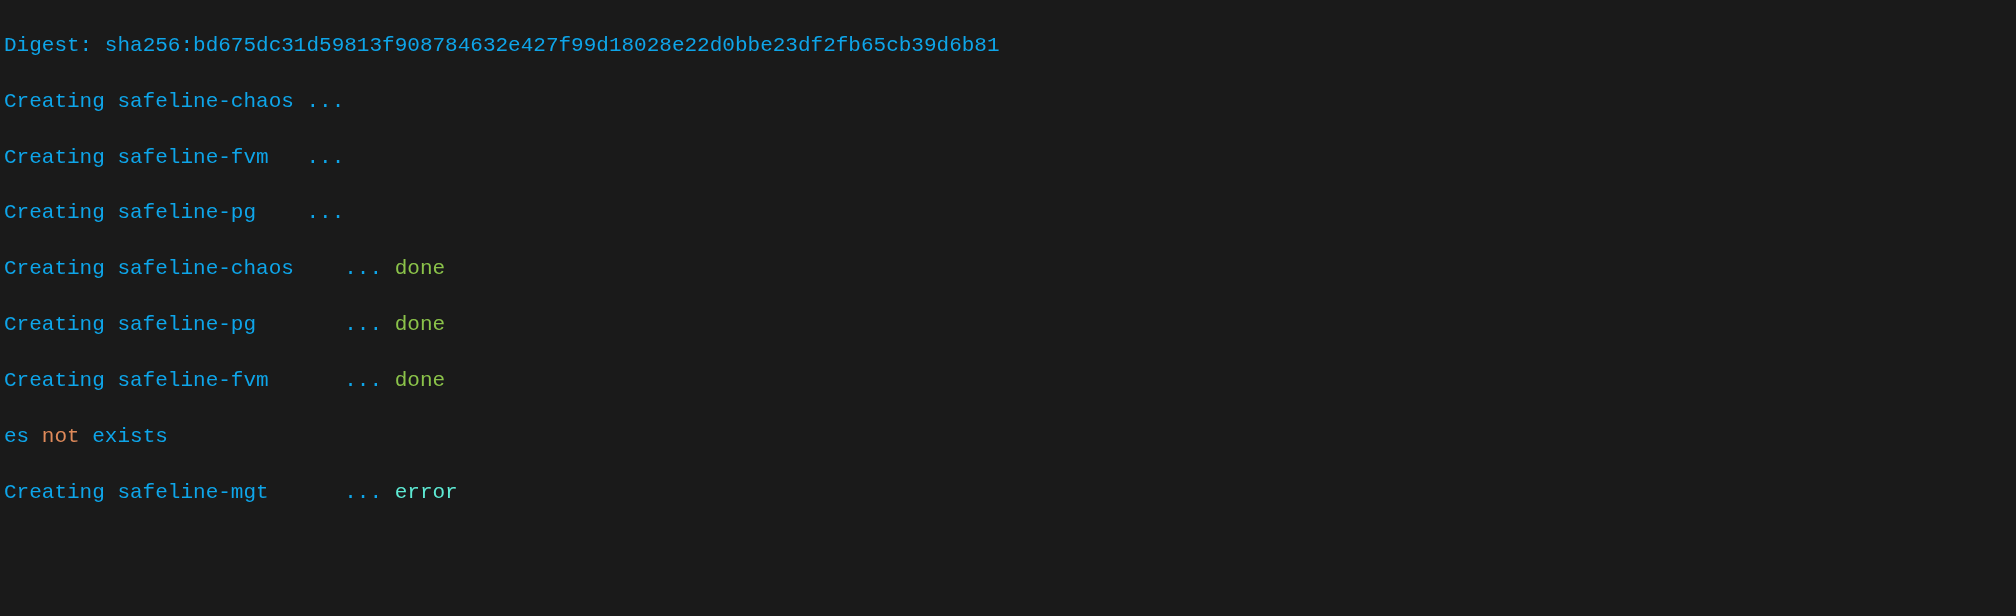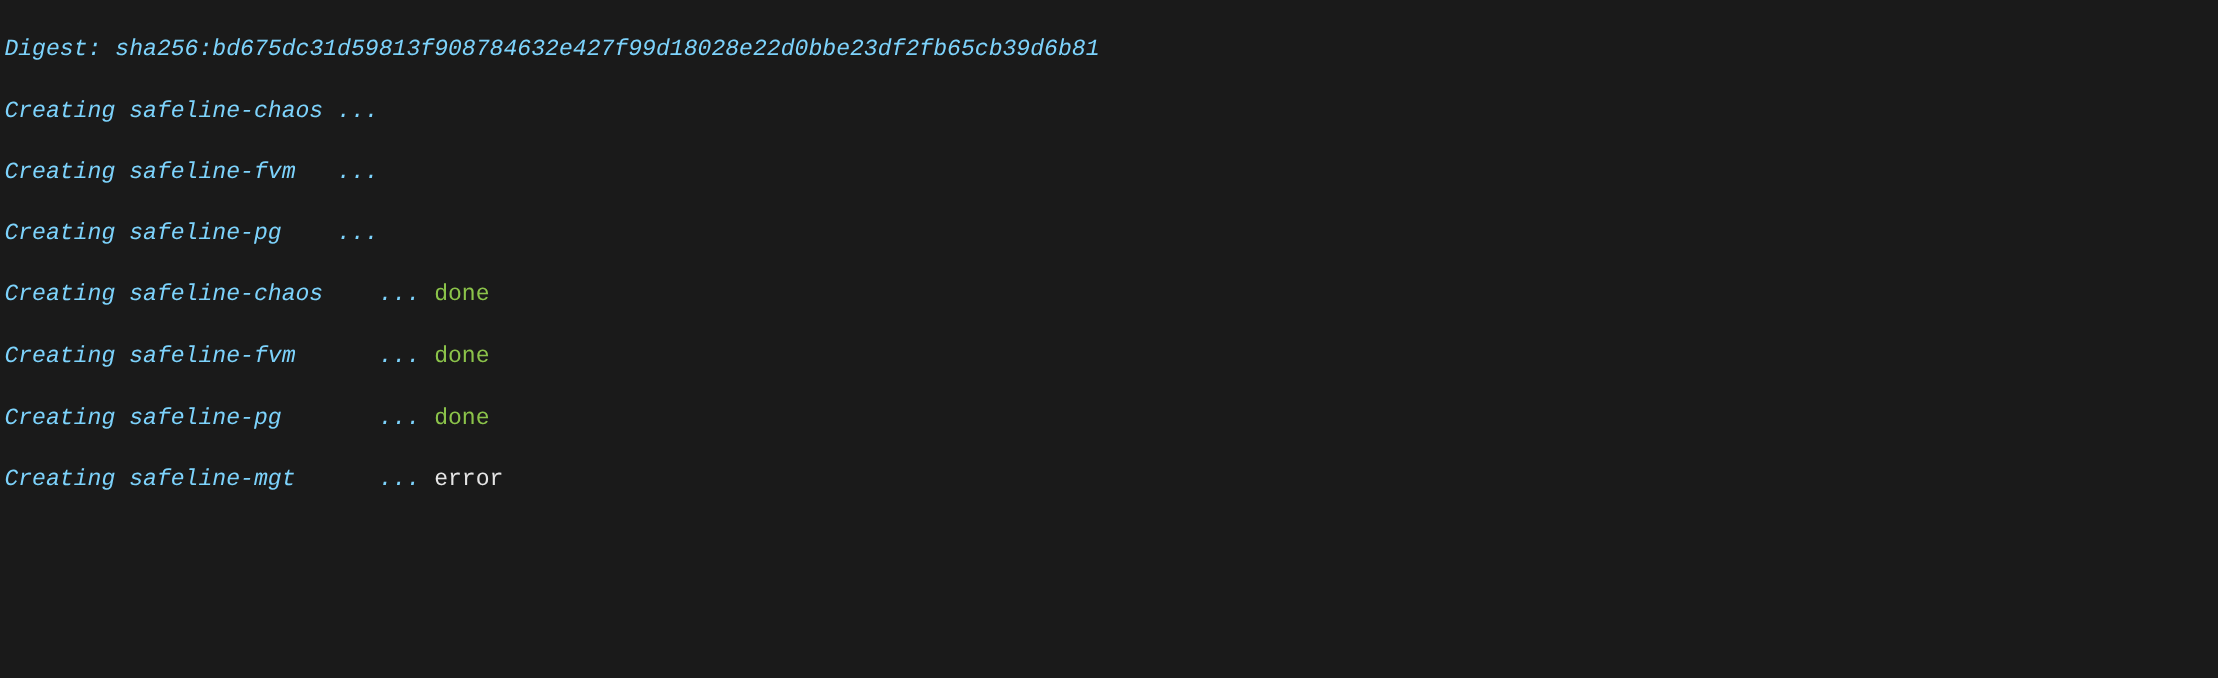--- a/index.html
+++ b/index.html
@@ -12,36 +12,37 @@
     line-height: 1.33;
     width: 2016px;
     height: 616px;
     overflow: hidden;
   }
   .terminal {
     padding: 4px 4px;
     white-space: pre;
   }
   .line { white-space: pre; }
-  .white { color: #7dd3fc; font-style: italic; }
+  .white { color: #0ea5e9; }
   .orange { color: #e08a5a; }
   .green { color: #8bc34a; margin-top: 32px; }
-  .magenta { color: #e5e5e5; }
+  .magenta { color: #5eead4; }
 </style>
 </head>
 <body>
 
 <div class="terminal">
 <div class="line"><span class="white">Digest: </span><span class="white">sha256:bd675dc31d59813f908784632e427f99d18028e22d0bbe23df2fb65cb39d6b81</span></div>
 <div class="line"><span class="white">Creating safeline-chaos ...</span></div>
 <div class="line"><span class="white">Creating safeline-fvm   ...</span></div>
 <div class="line"><span class="white">Creating safeline-pg    ...</span></div>
 <div class="line"><span class="white">Creating safeline-chaos    ... </span><span class="green">done</span></div>
+<div class="line"><span class="white">Creating safeline-pg       ... </span><span class="green">done</span></div>
 <div class="line"><span class="white">Creating safeline-fvm      ... </span><span class="green">done</span></div>
-<div class="line"><span class="white">Creating safeline-pg       ... </span><span class="green">done</span></div>
+<div class="line"><span class="white">es </span><span class="orange">not</span><span class="white"> exists</span></div>
 <div class="line"><span class="white">Creating safeline-mgt      ... </span><span class="magenta">error</span></div>
 <div class="line"><span></span></div>
 
 <div class="line"><span></span></div>
 
 
 
 </div>
 
 </body></html>

